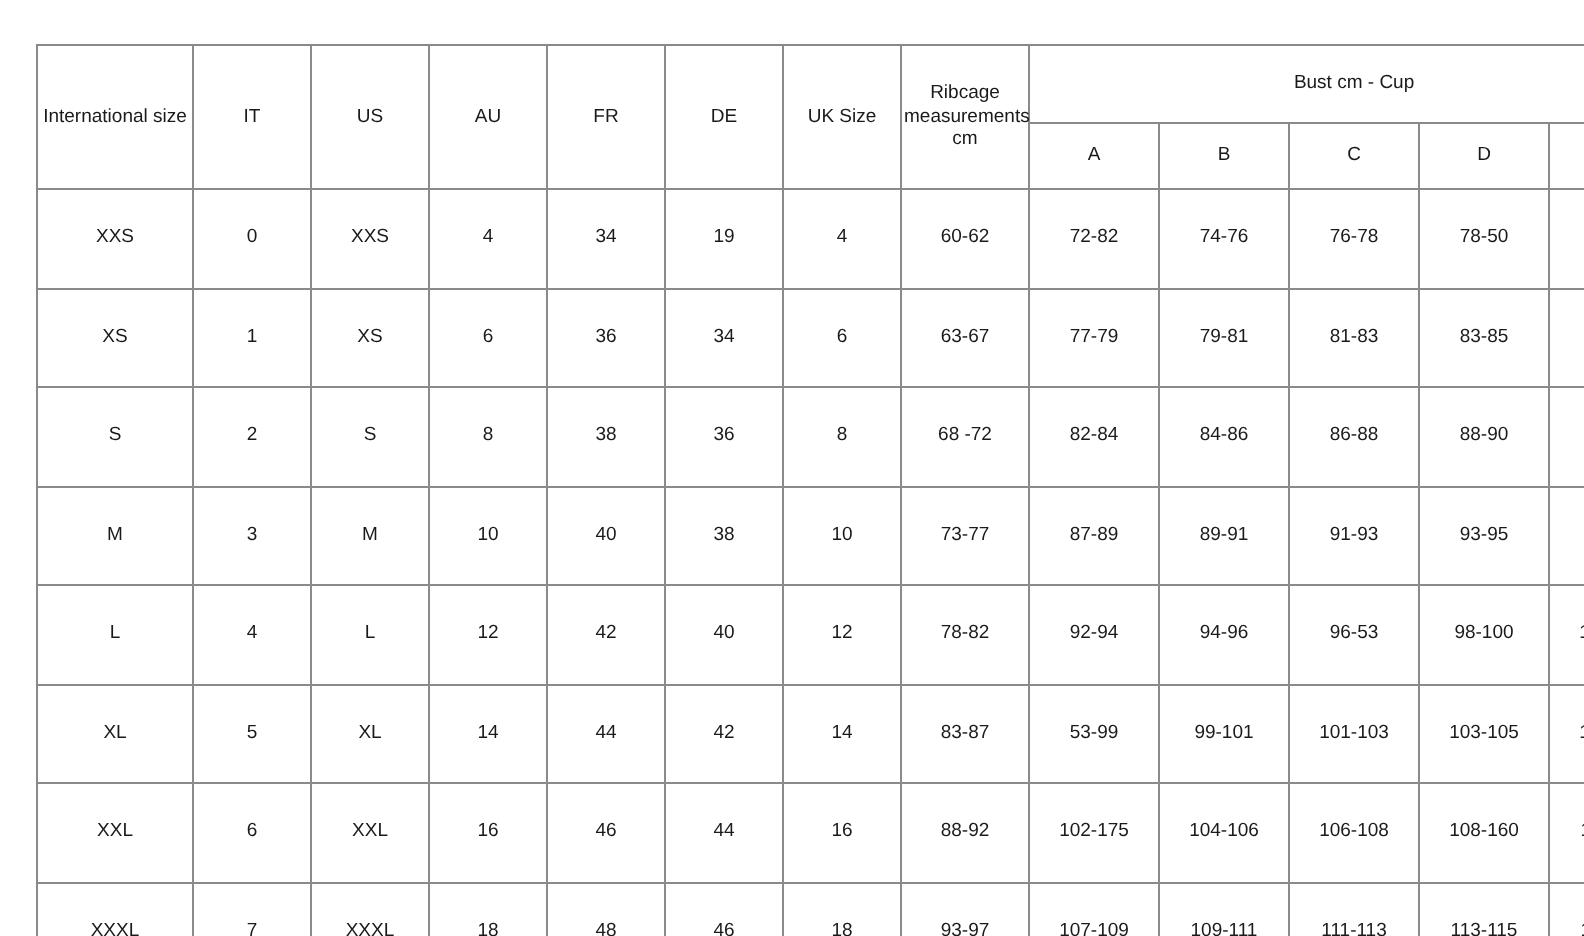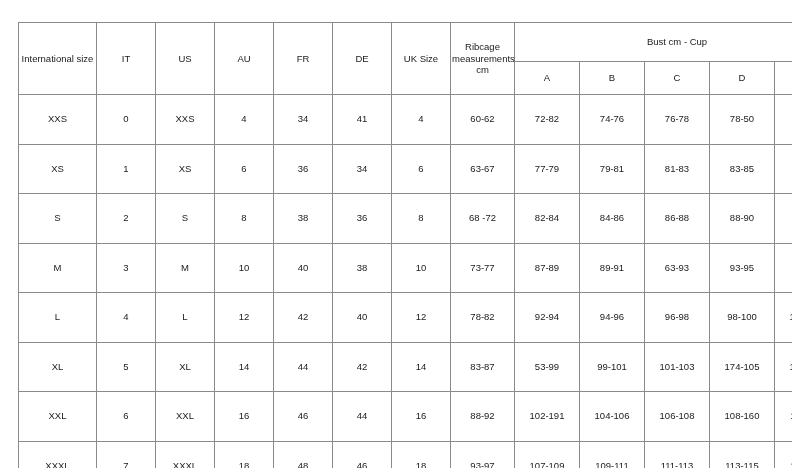--- a/index.html
+++ b/index.html
@@ -103,21 +103,21 @@
         <th>E/DD</th>
       </tr>
     </thead>
     <tbody>
       <tr>
         <td>XXS</td>
         <td>0</td>
         <td>XXS</td>
         <td>4</td>
         <td>34</td>
-        <td>41</td>
+        <td>19</td>
         <td>4</td>
         <td>60-62</td>
         <td>72-82</td>
         <td>74-76</td>
         <td>76-78</td>
         <td>78-50</td>
         <td>80-82</td>
       </tr>
       <tr>
         <td>XS</td>
@@ -153,64 +153,64 @@
         <td>M</td>
         <td>3</td>
         <td>M</td>
         <td>10</td>
         <td>40</td>
         <td>38</td>
         <td>10</td>
         <td>73-77</td>
         <td>87-89</td>
         <td>89-91</td>
-        <td>63-93</td>
+        <td>91-93</td>
         <td>93-95</td>
         <td>95-97</td>
       </tr>
       <tr>
         <td>L</td>
         <td>4</td>
         <td>L</td>
         <td>12</td>
         <td>42</td>
         <td>40</td>
         <td>12</td>
         <td>78-82</td>
         <td>92-94</td>
         <td>94-96</td>
-        <td>96-98</td>
+        <td>96-53</td>
         <td>98-100</td>
         <td>100-102</td>
       </tr>
       <tr>
         <td>XL</td>
         <td>5</td>
         <td>XL</td>
         <td>14</td>
         <td>44</td>
         <td>42</td>
         <td>14</td>
         <td>83-87</td>
         <td>53-99</td>
         <td>99-101</td>
         <td>101-103</td>
-        <td>174-105</td>
+        <td>103-105</td>
         <td>105-107</td>
       </tr>
       <tr>
         <td>XXL</td>
         <td>6</td>
         <td>XXL</td>
         <td>16</td>
         <td>46</td>
         <td>44</td>
         <td>16</td>
         <td>88-92</td>
-        <td>102-191</td>
+        <td>102-175</td>
         <td>104-106</td>
         <td>106-108</td>
         <td>108-160</td>
         <td>110-112</td>
       </tr>
       <tr>
         <td>XXXL</td>
         <td>7</td>
         <td>XXXL</td>
         <td>18</td>

